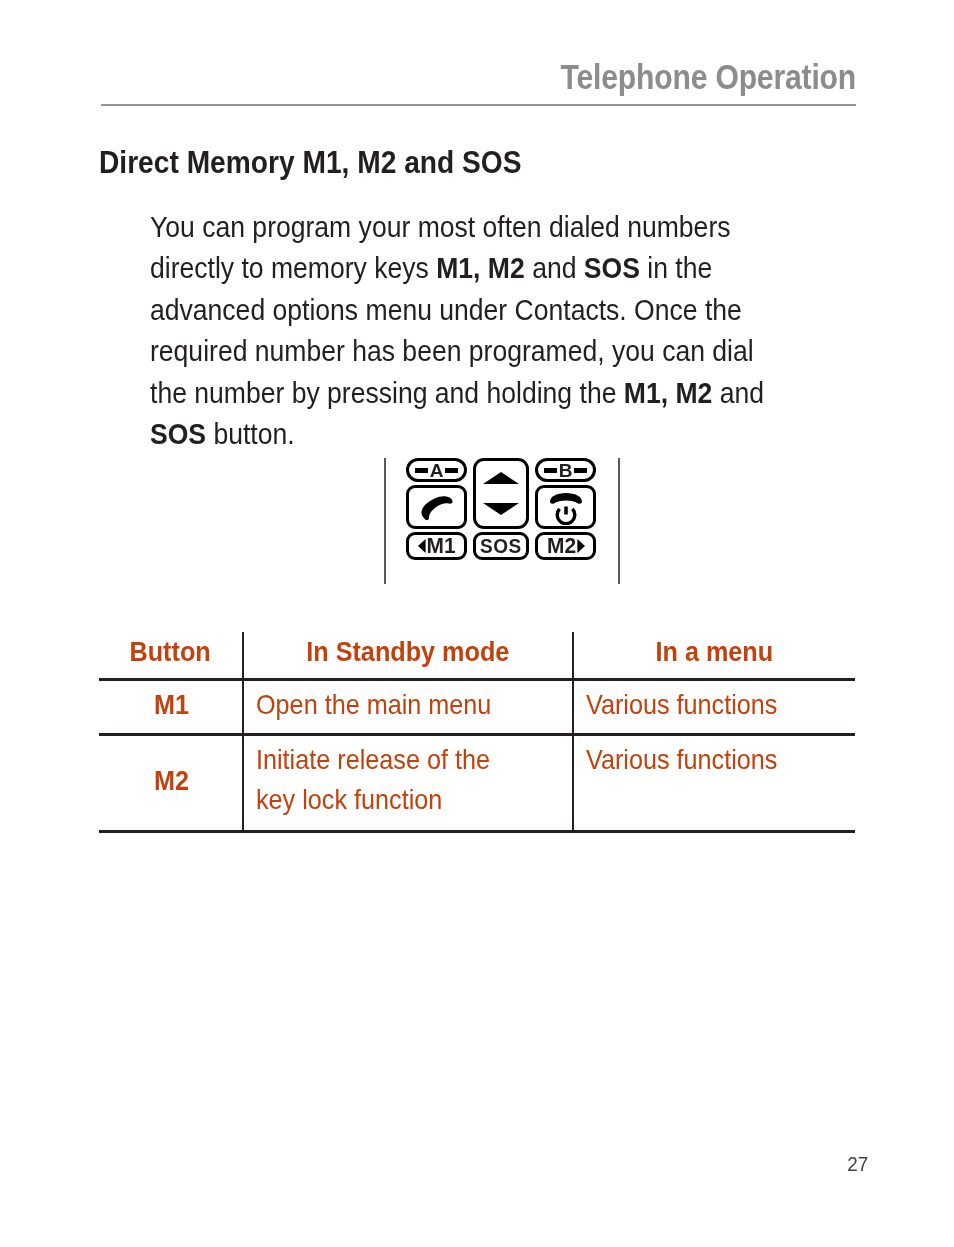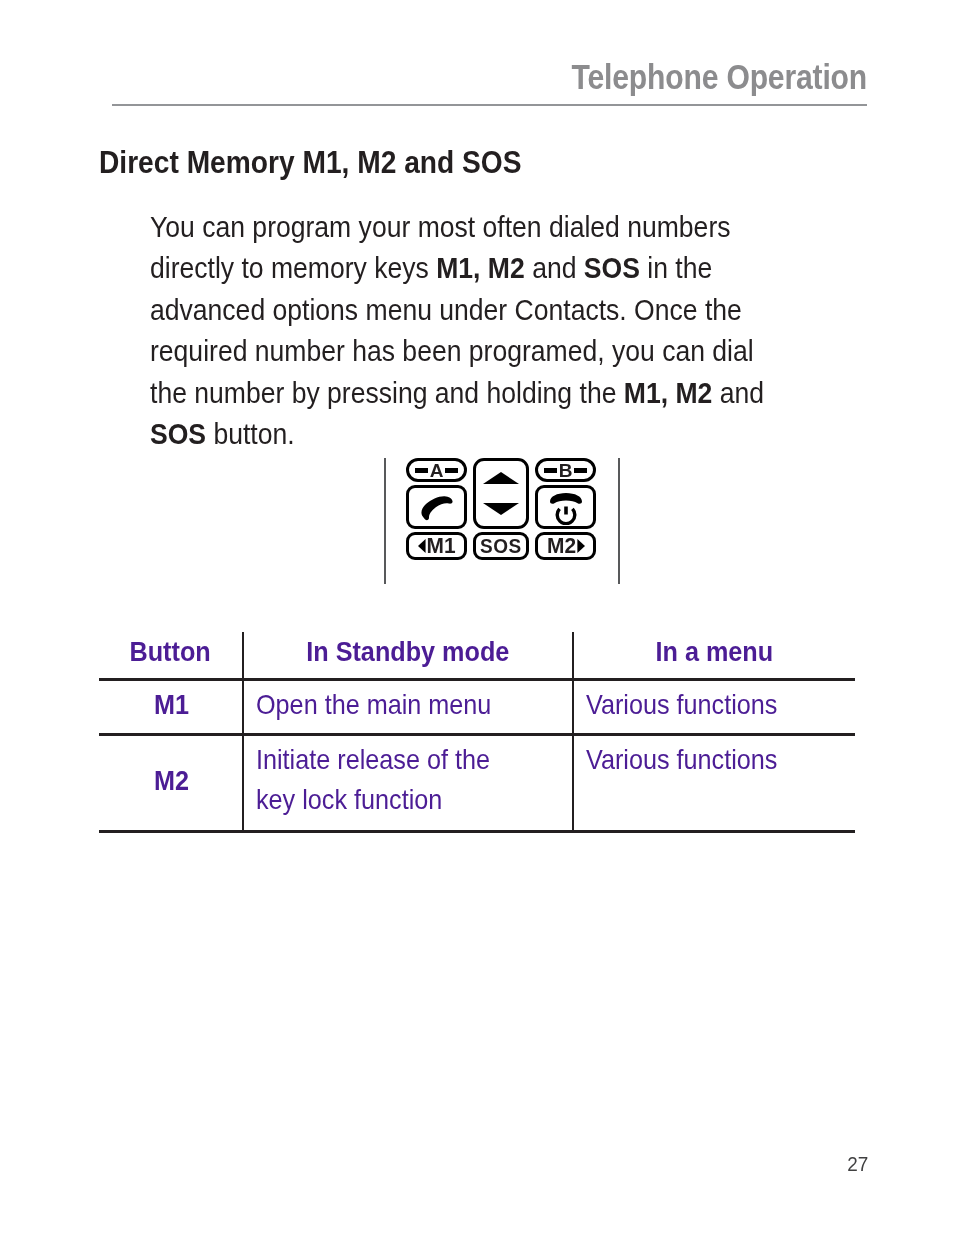--- a/index.html
+++ b/index.html
@@ -20,21 +20,21 @@
   .page {
     position: absolute;
     left: 0; top: 0;
     width: 954px;
     height: 1247px;
   }
 
   
   .running-header {
     position: absolute;
-    left: 112px;
+    left: 101px;
     top: 58px;
     width: 755px;
   }
   .running-header .rh-title {
     display: block;
     text-align: right;
     font-family: "Liberation Sans Narrow", "Liberation Sans", sans-serif;
     font-size: 35px;
     font-weight: bold;
     letter-spacing: -0.2px;
@@ -187,21 +187,21 @@
   .fn-table {
     position: absolute;
     left: 99px;
     top: 632px;
     width: 756px;
     border-collapse: collapse;
   }
   .fn-table th, .fn-table td {
     padding: 0;
     vertical-align: top;
-    color: #4c1d95;
+    color: #c2410c;
     text-decoration: underline;
   }
   .fn-table thead th {
     font-size: 28px;
     font-weight: bold;
     text-align: center;
     padding: 4px 6px 10px 6px;
     border-bottom: 3px solid #231f20;
     transform-origin: center;
   }

